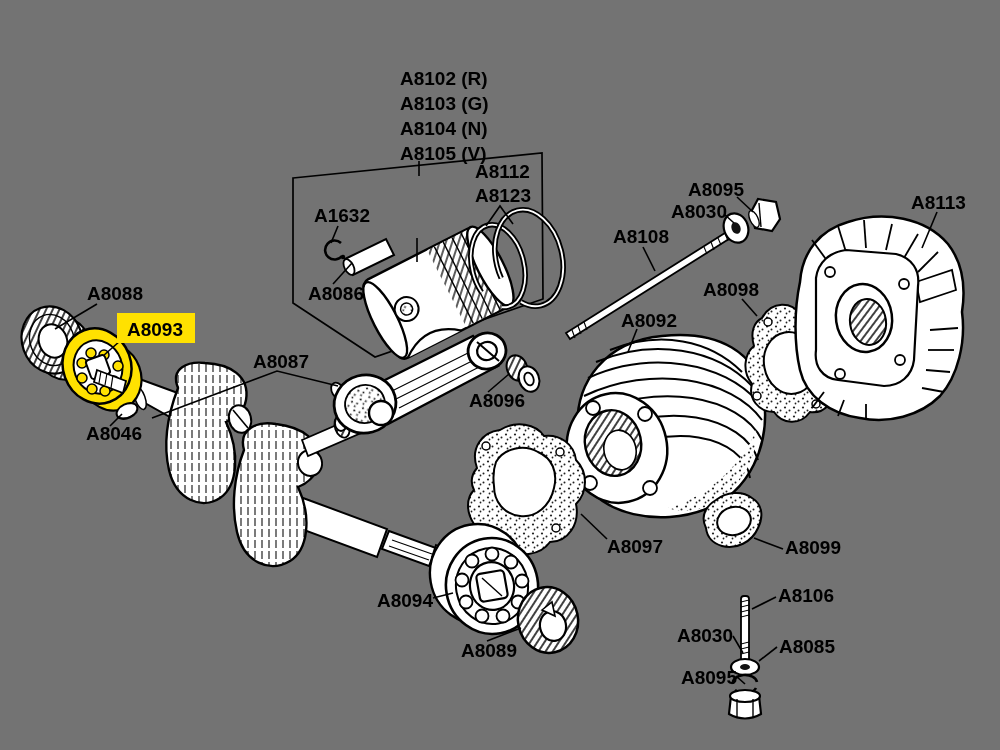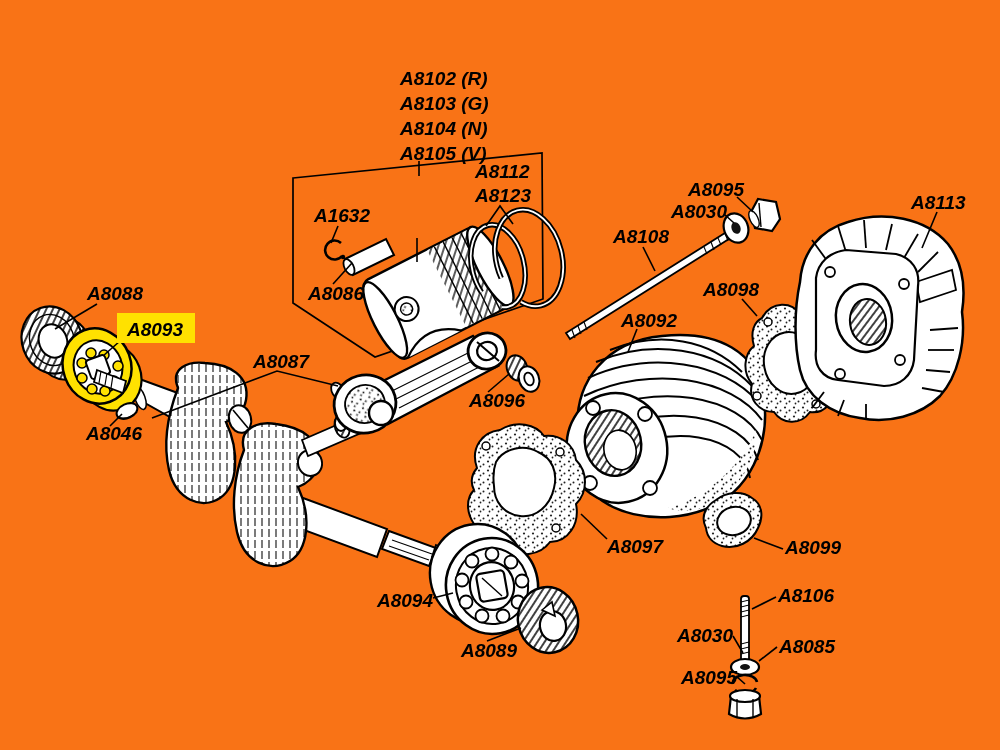--- a/index.html
+++ b/index.html
@@ -1,17 +1,17 @@
 <!DOCTYPE html>
 <html><head>
 <meta charset="utf-8">
 <style>
   html,body{margin:0;padding:0;background:#fff;}
-  .canvas{position:relative;width:1000px;height:750px;background:#f97316;overflow:hidden;
-          font-family:"Liberation Sans",sans-serif;font-style:italic;}
+  .canvas{position:relative;width:1000px;height:750px;background:#737373;overflow:hidden;
+          font-family:"Liberation Sans",sans-serif;}
   svg{display:block;}
   .lbl{font-family:"Liberation Sans",sans-serif;font-size:19px;font-weight:bold;fill:#000;}
   .leader{stroke:#000;stroke-width:1.6;fill:none;}
 </style>
 </head>
 <body>
 
 <div class="canvas">
 <svg viewBox="0 0 1000 750" width="1000" height="750">
   <defs>

